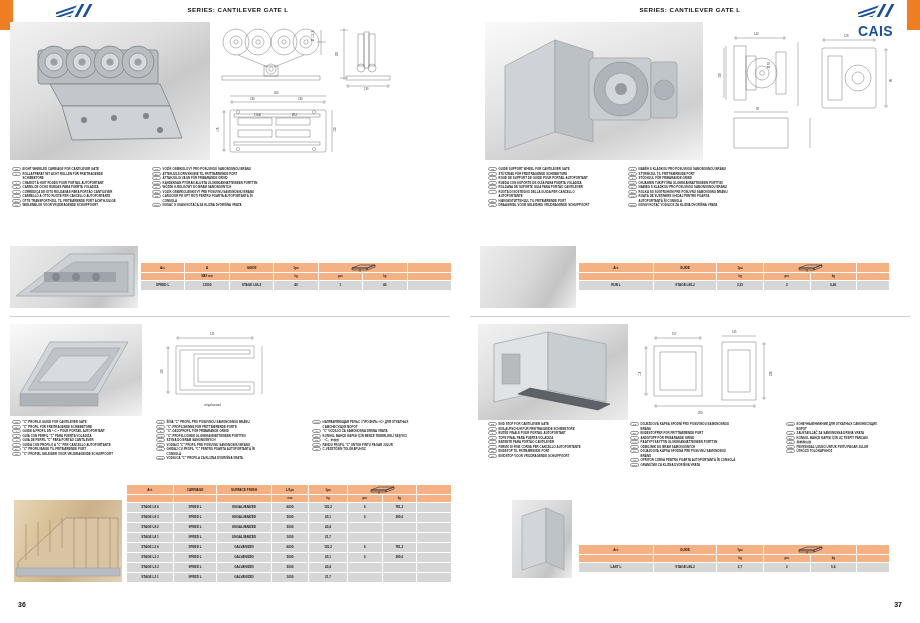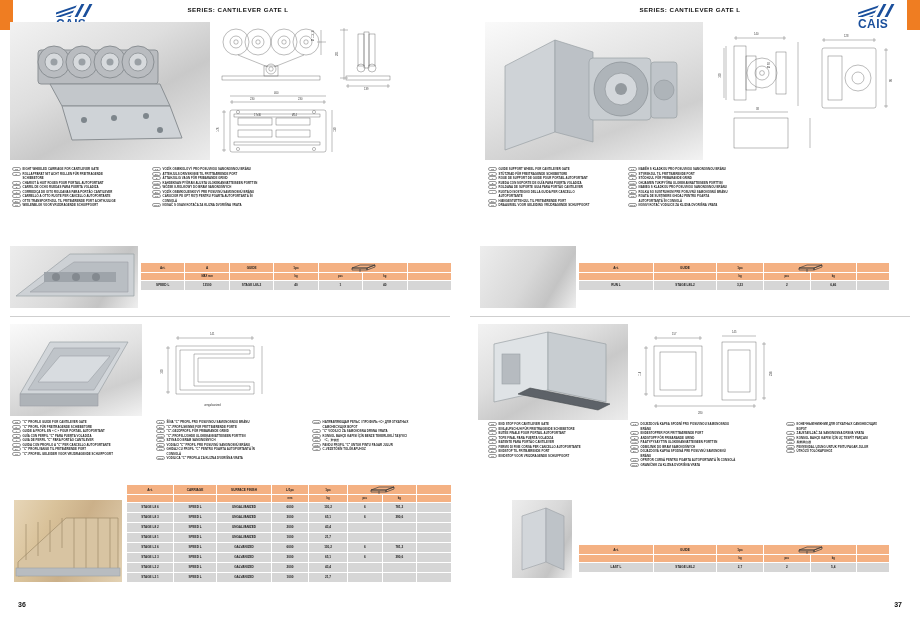--- a/index.html
+++ b/index.html
@@ -17,22 +17,22 @@
   .edge-left{left:0;}
   .edge-right{right:0;}
 
   
   .hdr{position:absolute;top:0;left:0;width:100%;height:30px;}
   .logo{position:absolute;top:4px;width:44px;height:23px;}
   .logo-left{left:56px;}
   .logo-right{right:18px;}
   .logo-marks{width:44px;height:13px;position:relative;overflow:hidden;}
   .logo-marks i{position:absolute;display:block;background:#1a4f9c;height:2.4px;}
-  .logo-word{font-size:12px;font-weight:bold;color:#1a4f9c;letter-spacing:.4px;
-    line-height:10px;margin-top:2px;font-family:"Liberation Sans",sans-serif;}
+  .logo-word{font-size:14px;font-weight:bold;color:#1a4f9c;letter-spacing:.4px;
+    line-height:10px;margin-top:9px;font-family:"Liberation Sans",sans-serif;}
   .series{position:absolute;top:6px;left:0;width:100%;text-align:center;
     font-size:6.2px;font-weight:bold;letter-spacing:.45px;color:#111;}
   .series-r{padding-right:60px;}
   .series-l{padding-left:8px;}
   .photo{position:absolute;background:#e9e9e9;border:0;overflow:hidden;}
   .draw{position:absolute;overflow:hidden;}
 
   
   .langs{position:absolute;font-size:2.85px;line-height:4.15px;color:#1b1b1b;
     letter-spacing:.06px;}

